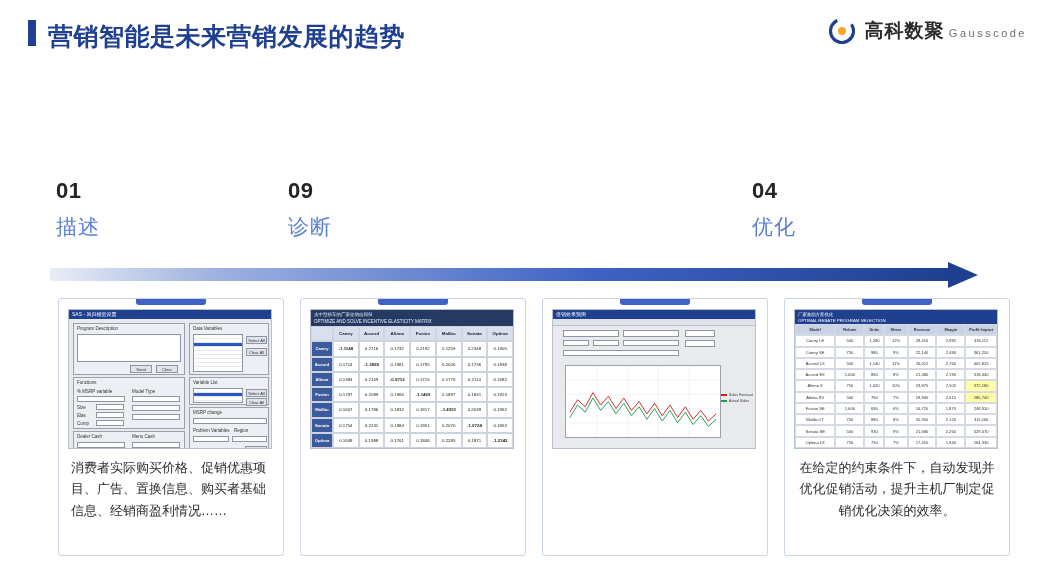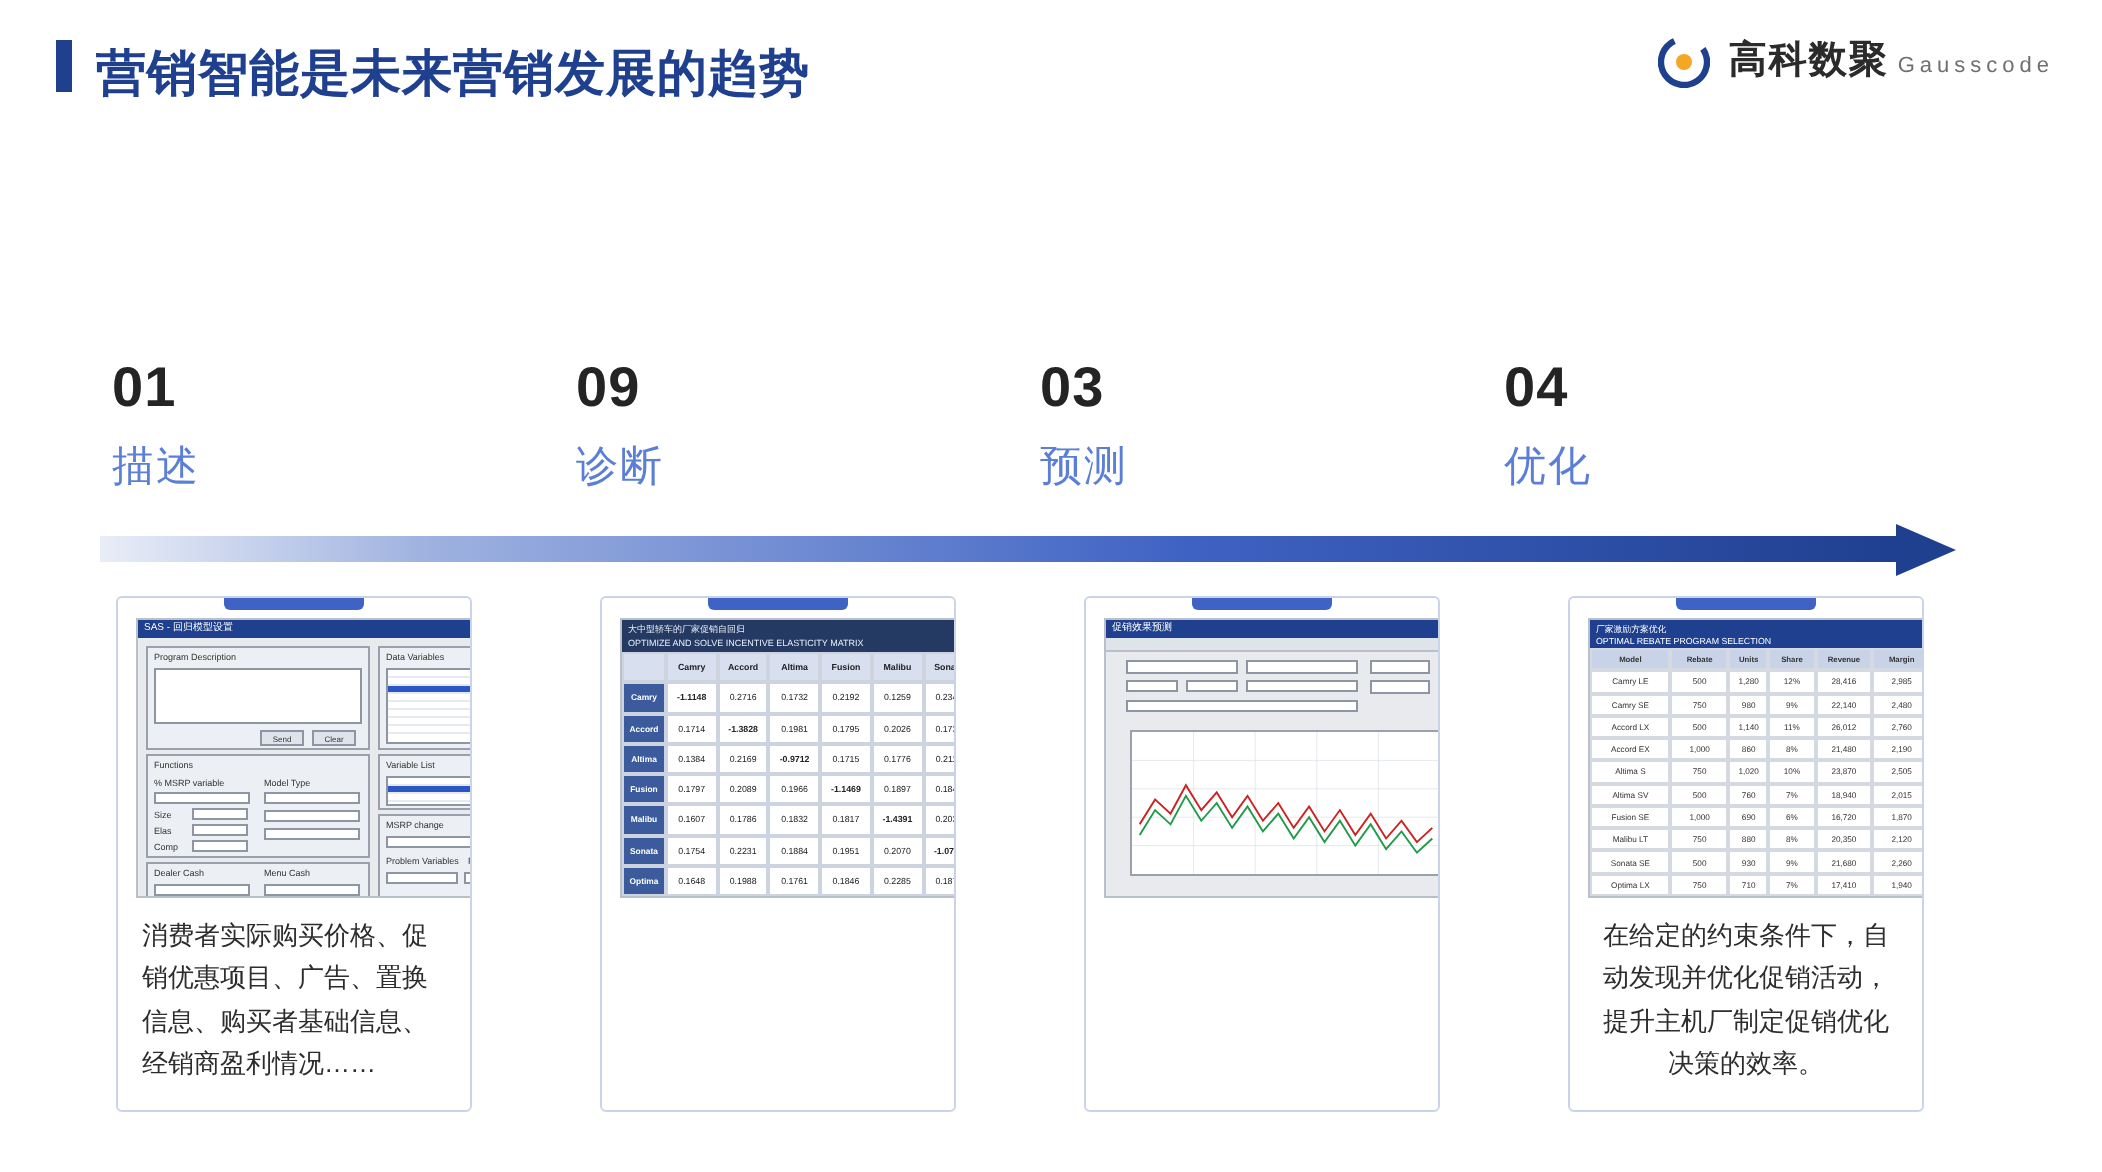--- a/index.html
+++ b/index.html
@@ -88,21 +88,21 @@
     top: 178px;
     left: 56px;
     right: 56px;
     height: 70px;
   }
   .step {
     position: absolute;
     width: 200px;
   }
   .step .num {
-    font-size: 28px;
+    font-size: 22px;
     font-weight: bold;
     color: #242424;
     letter-spacing: 0.5px;
   }
   .step .lbl {
     margin-top: 9px;
     font-size: 21px;
     color: #5b7fd6;
     letter-spacing: 1px;
   }
@@ -135,21 +135,21 @@
   .cards {
     position: absolute;
     top: 298px;
     left: 58px;
     right: 48px;
     height: 262px;
   }
   .card {
     position: absolute;
     top: 0;
-    width: 178px;
+    width: 226px;
     height: 258px;
     border: 1px solid #c9d4ea;
     border-radius: 3px;
     background: #fff;
     overflow: hidden;
   }
   .card-tab {
     position: absolute;
     top: -1px;
     left: 50%;
@@ -356,24 +356,20 @@
 </div>
 
 <div class="steps">
   <div class="step" style="left:0px;">
     <div class="num">01</div>
     <div class="lbl">描述</div>
   </div>
   <div class="step" style="left:232px;">
     <div class="num">09</div>
     <div class="lbl">诊断</div>
-  </div>
-  <div class="step" style="left:464px;">
-    <div class="num">03</div>
-    <div class="lbl">预测</div>
   </div>
   <div class="step" style="left:696px;">
     <div class="num">04</div>
     <div class="lbl">优化</div>
   </div>
 </div>
 
 <div class="arrow-wrap">
   <div class="arrow-body"></div>
   <div class="arrow-head"></div>

